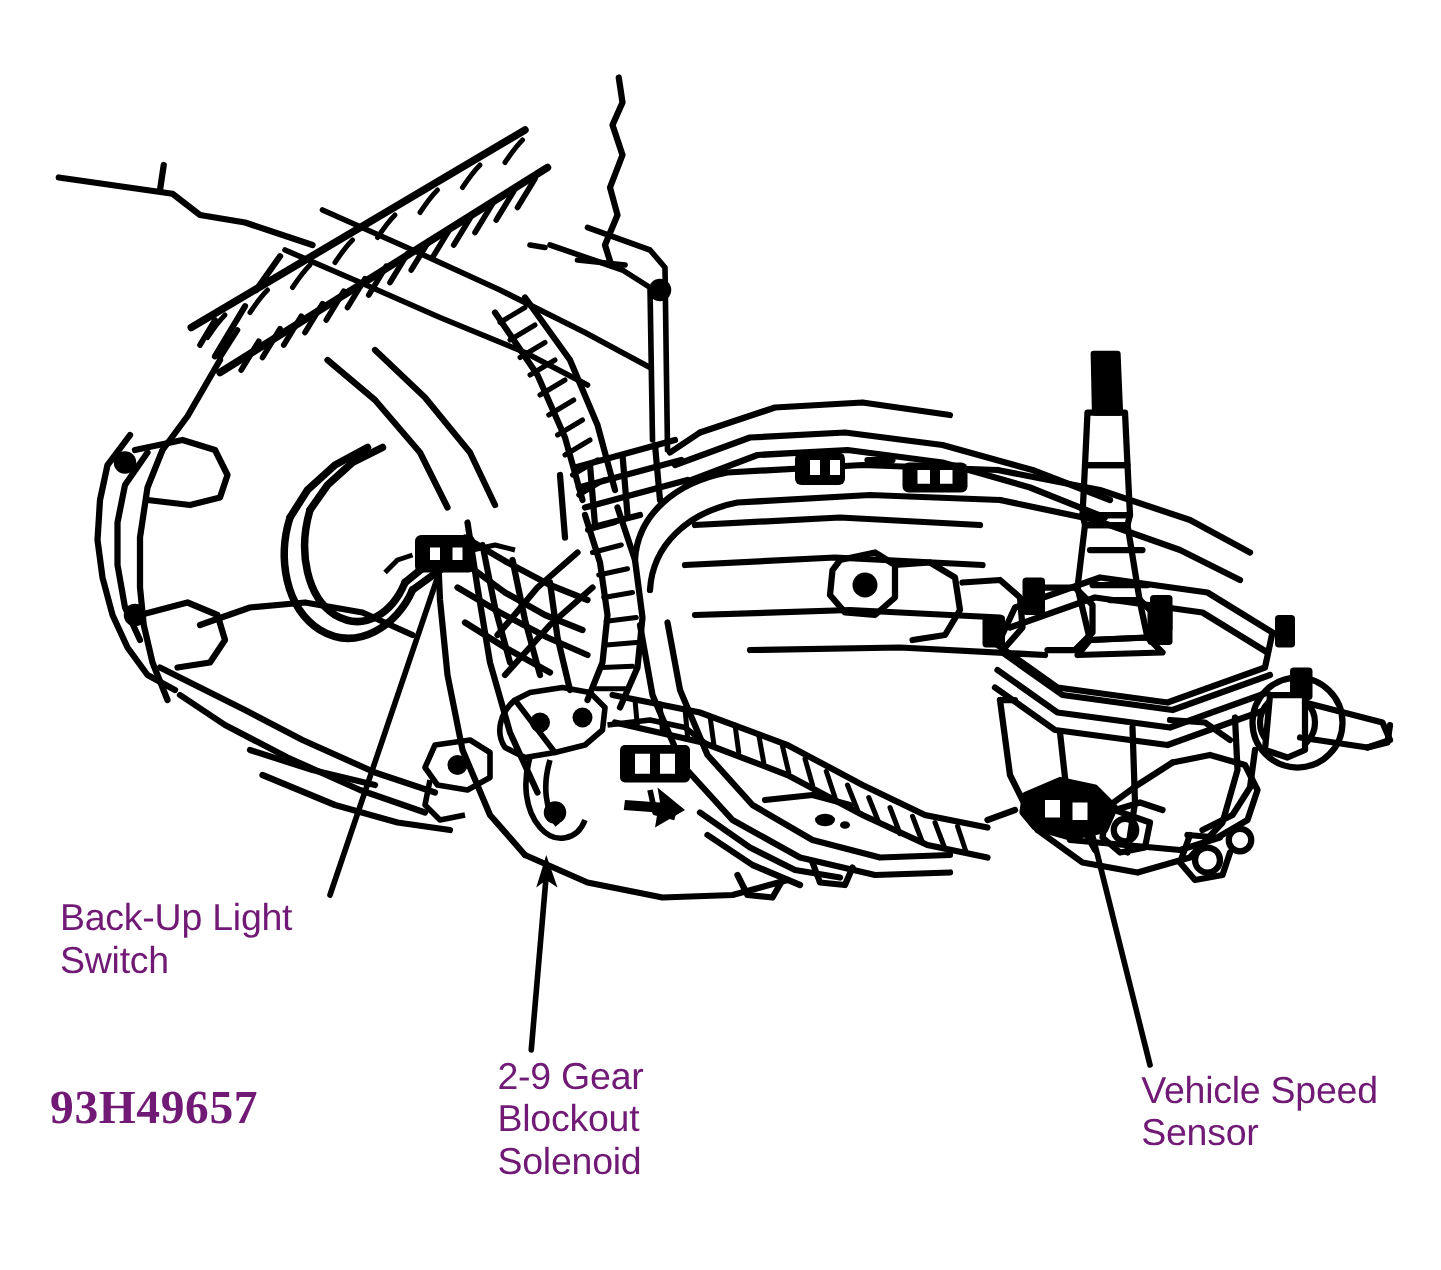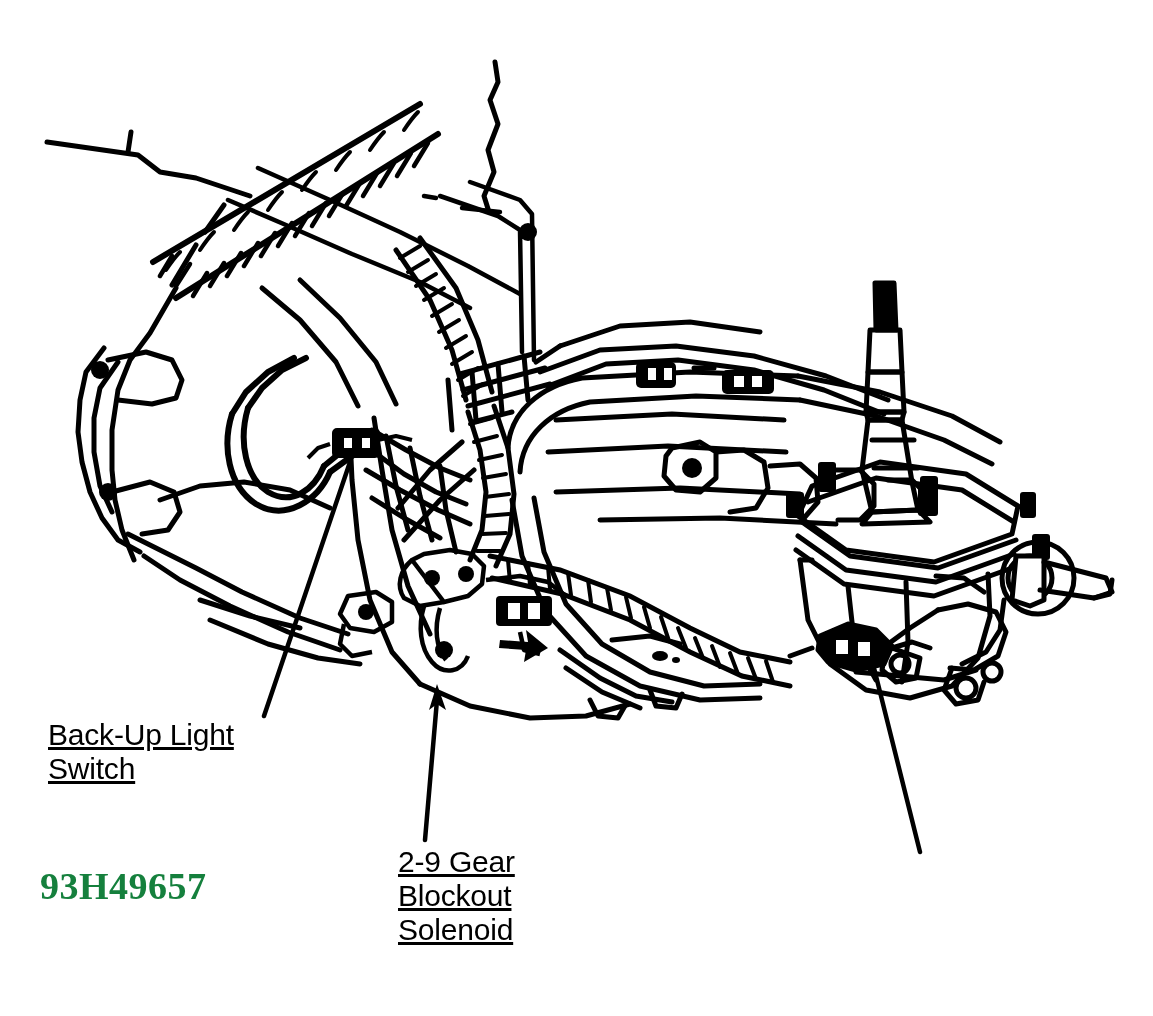--- a/index.html
+++ b/index.html
@@ -25,38 +25,37 @@
     top: 0;
     width: 1153px;
     height: 1016px;
     display: block;
   }
   .callout {
     position: absolute;
     font-family: "Liberation Sans", sans-serif;
     font-size: 30px;
     line-height: 34px;
-    color: #000000;
+    color: #701a75;
     white-space: pre;
     letter-spacing: -0.2px;
-    text-decoration: underline;
   }
   #label-backup-light-switch { left: 48px;  top: 718px; }
   #label-gear-blockout       { left: 398px; top: 845px; }
   #label-speed-sensor        { left: 913px; top: 856px; }
   #figure-code {
     position: absolute;
     left: 40px;
     top: 866px;
     font-family: "Liberation Serif", serif;
     font-weight: 700;
     font-size: 38px;
     line-height: 40px;
     letter-spacing: 0.5px;
-    color: #15803d;
+    color: #701a75;
     white-space: pre;
   }
 </style>
 </head>
 <body>
 
 <div id="page">
 
   <svg id="figure-svg" viewBox="0 0 1153 1016" xmlns="http://www.w3.org/2000/svg">
     <defs>
@@ -392,16 +391,18 @@
 
   </svg>
 
   <div class="callout" id="label-backup-light-switch">Back-Up Light
 Switch</div>
 
   <div class="callout" id="label-gear-blockout">2-9 Gear
 Blockout
 Solenoid</div>
 
+  <div class="callout" id="label-speed-sensor">Vehicle Speed
+Sensor</div>
 
   <div id="figure-code">93H49657</div>
 
 </div>
 
 </body></html>

